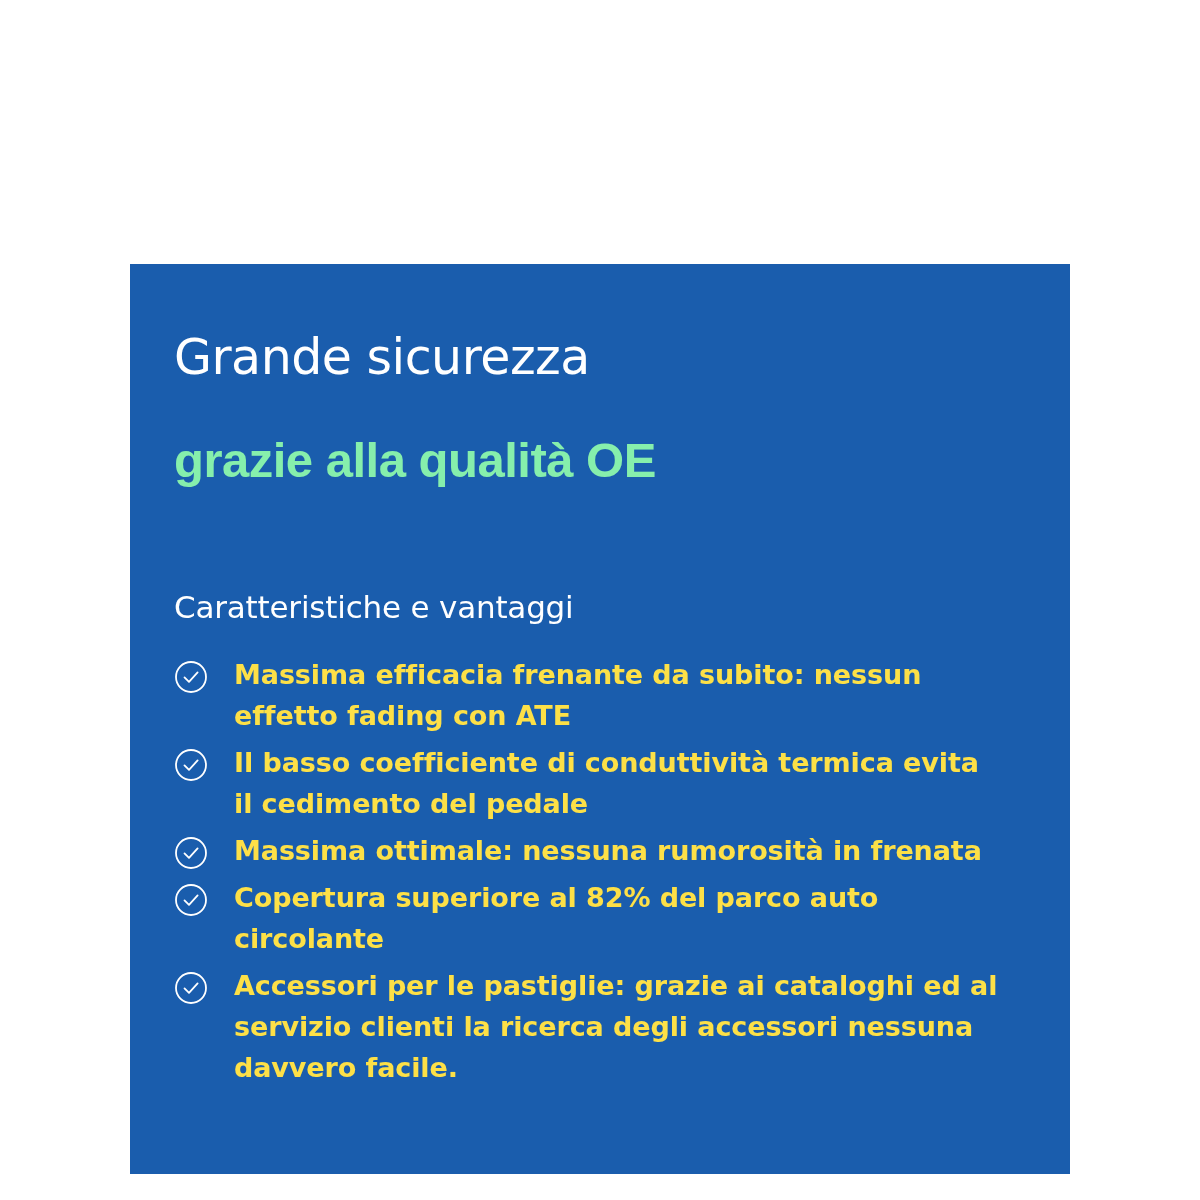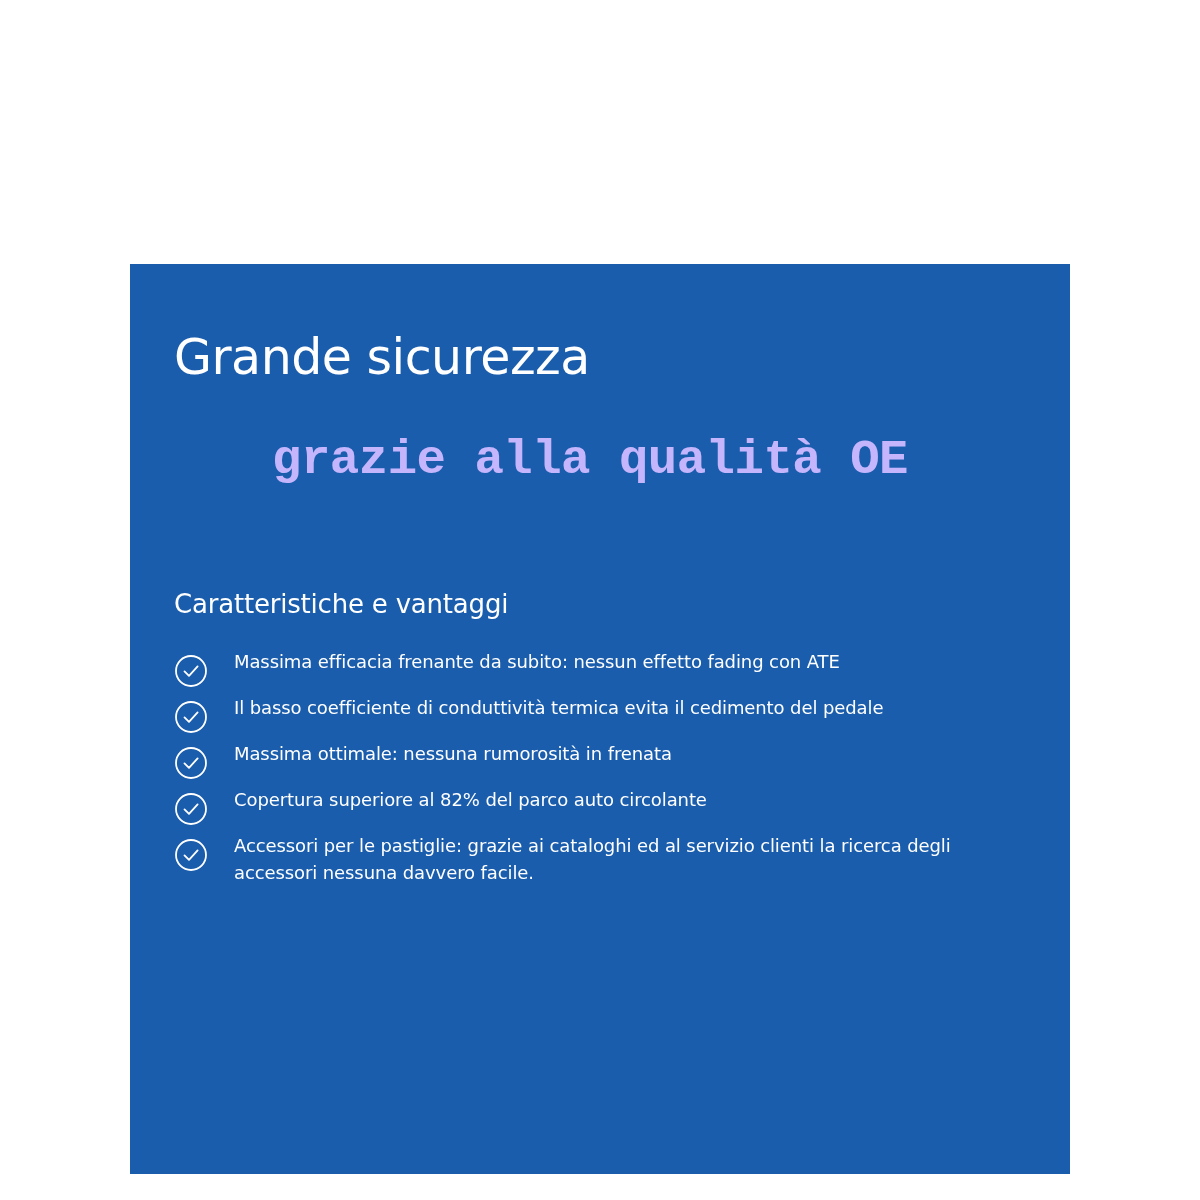--- a/index.html
+++ b/index.html
@@ -34,33 +34,32 @@
     font-family: "DejaVu Sans", sans-serif;
     font-weight: 400;
     font-size: 49px;
     line-height: 1.15;
     color: #ffffff;
     letter-spacing: -0.5px;
     margin: 0 0 0 0;
     padding-top: 14px;
   }
   .headline-bold {
-    font-family: Liberation Mono, monospace;
+    font-family: Liberation Sans, sans-serif;
     font-weight: 700;
     font-size: 49px;
     line-height: 1.15;
-    color: #c4b5fd;
+    color: #86efac;
     letter-spacing: -0.5px;
     margin: 46px 0 0 0;
-    text-align: center;
   }
   .subhead {
     font-family: "DejaVu Sans", sans-serif;
     font-weight: 400;
-    font-size: 26px;
+    font-size: 31px;
     line-height: 1.2;
     color: #ffffff;
     margin: 100px 0 0 0;
     letter-spacing: -0.2px;
   }
   .feature-list {
     list-style: none;
     margin: 28px 0 0 0;
     padding: 0;
   }
@@ -74,24 +73,24 @@
     width: 34px;
     height: 34px;
     margin-top: 6px;
     margin-right: 26px;
   }
   .check-icon svg {
     display: block;
   }
   .feature-text {
     font-family: "DejaVu Sans", sans-serif;
-    font-weight: 400;
-    font-size: 18px;
+    font-weight: 700;
+    font-size: 27px;
     line-height: 1.52;
-    color: #ffffff;
+    color: #fde047;
     letter-spacing: -0.1px;
     max-width: 790px;
   }
 </style>
 </head>
 <body>
 
 <div class="page">
   <div class="panel">
 

